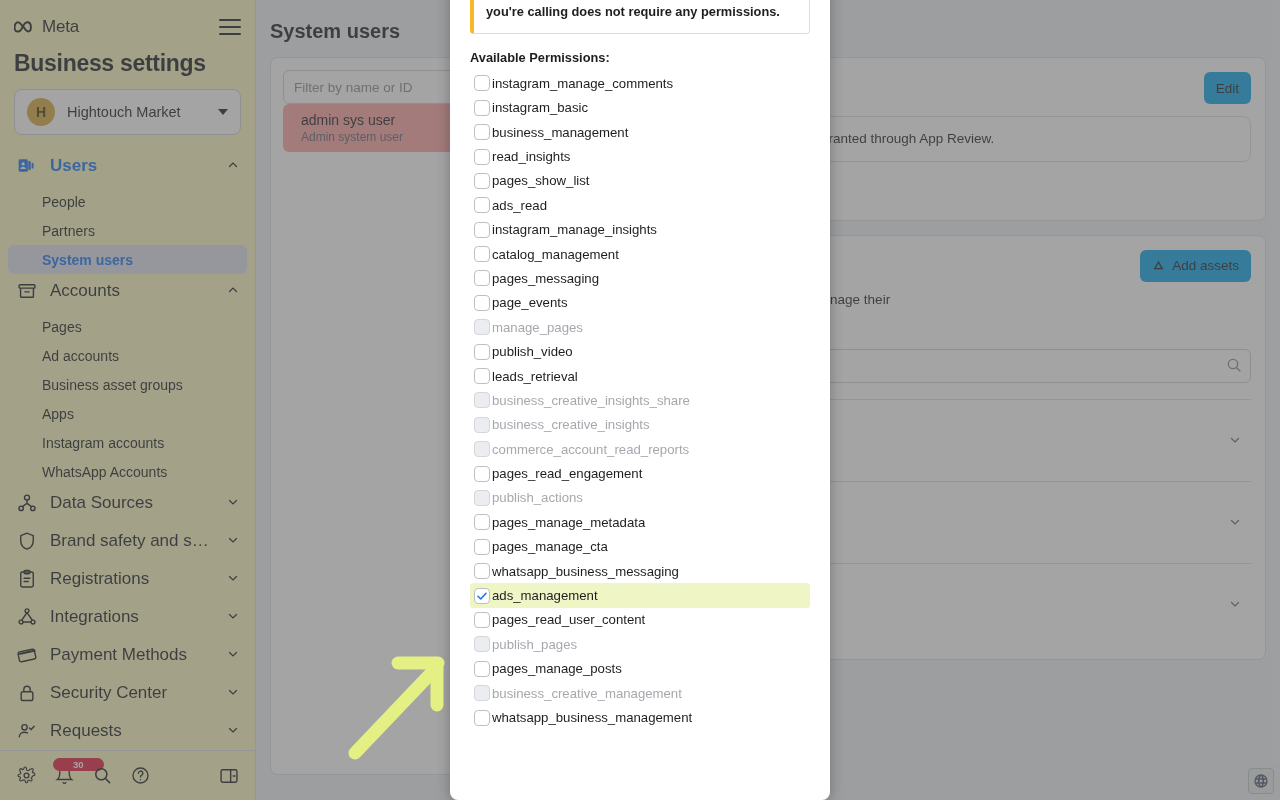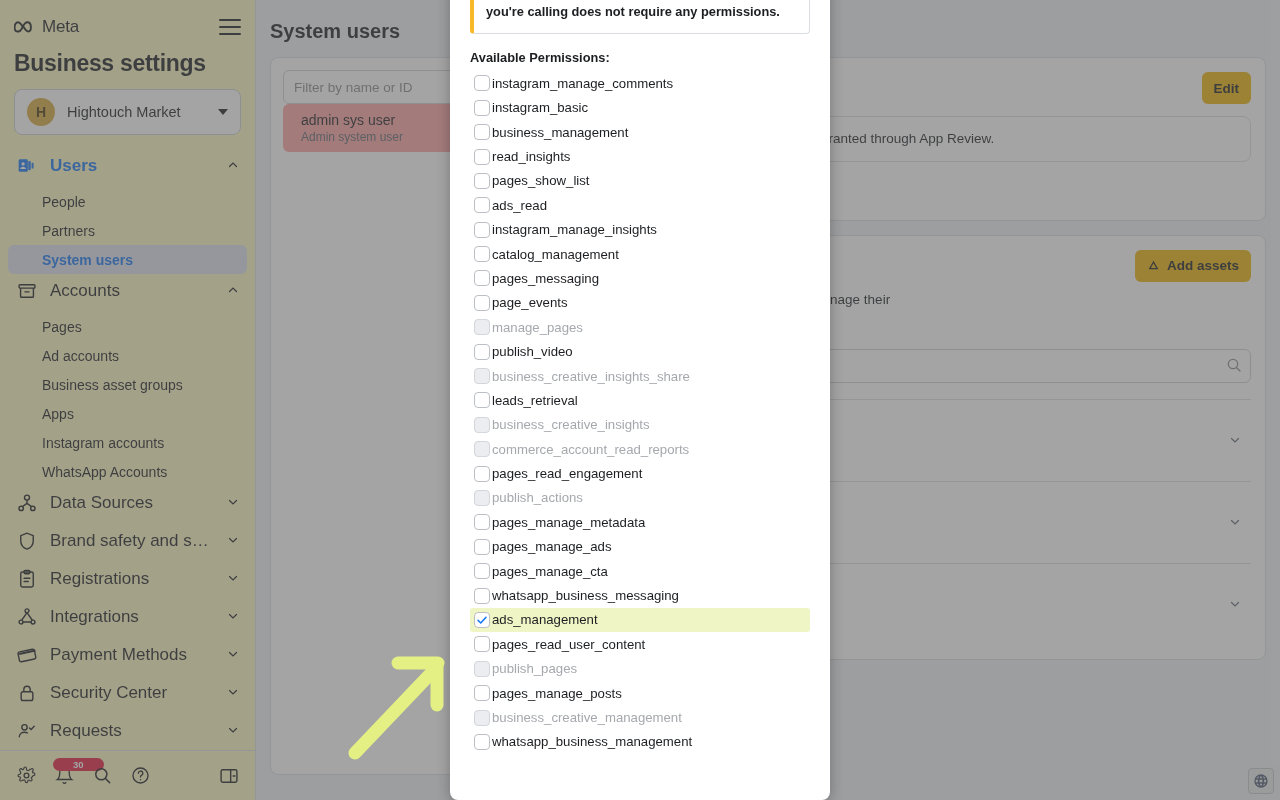--- a/index.html
+++ b/index.html
@@ -86,22 +86,22 @@
   }
   .filter-input::placeholder { color: #8a8d91; }
   .user-item { background: #fca5a5; border-radius: 6px; padding: 8px 18px; cursor: pointer; }
   .user-item .un { font-size: 14px; color: #1c1e21; }
   .user-item .ur { font-size: 12px; color: #606770; margin-top: 2px; }
 
   .col-right { flex: 1; display: flex; flex-direction: column; gap: 14px; }
   .panel { background: #fff; border: 1px solid #dadde1; border-radius: 8px; padding: 14px; }
   .panel-head { display: flex; align-items: flex-start; justify-content: space-between; gap: 10px; }
   .btn {
-    background: #eab308; color: #1c1e21; border: none; border-radius: 6px;
-    height: 32px; padding: 0 12px; font-size: 13.5px; font-weight: bold;
+    background: #0ea5e9; color: #1c1e21; border: none; border-radius: 6px;
+    height: 32px; padding: 0 12px; font-size: 13.5px; font-weight: normal;
     cursor: pointer; display: inline-flex; align-items: center; gap: 7px;
     font-family: "Liberation Sans", sans-serif; white-space: nowrap;
   }
   .info-box {
     border: 1px solid #dadde1; border-radius: 8px; padding: 12px;
     font-size: 13.5px; color: #1c1e21; margin-top: 12px; line-height: 1.45;
   }
   .panel-desc { font-size: 13.5px; color: #1c1e21; line-height: 1.45; margin-top: 8px; }
   .search-wrap { position: relative; margin-top: 12px; }
   .search-input {
@@ -487,51 +487,47 @@
           <span class="plabel">page_events</span>
         </div>
         <div class="perm-row disabled">
           <span class="cbx"></span>
           <span class="plabel">manage_pages</span>
         </div>
         <div class="perm-row">
           <span class="cbx"></span>
           <span class="plabel">publish_video</span>
         </div>
+        <div class="perm-row">
+          <span class="cbx"></span>
+          <span class="plabel">leads_retrieval</span>
+        </div>
         <div class="perm-row disabled">
           <span class="cbx"></span>
           <span class="plabel">business_creative_insights_share</span>
         </div>
-        <div class="perm-row">
-          <span class="cbx"></span>
-          <span class="plabel">leads_retrieval</span>
-        </div>
         <div class="perm-row disabled">
           <span class="cbx"></span>
           <span class="plabel">business_creative_insights</span>
         </div>
         <div class="perm-row disabled">
           <span class="cbx"></span>
           <span class="plabel">commerce_account_read_reports</span>
         </div>
         <div class="perm-row">
           <span class="cbx"></span>
           <span class="plabel">pages_read_engagement</span>
         </div>
         <div class="perm-row disabled">
           <span class="cbx"></span>
           <span class="plabel">publish_actions</span>
         </div>
         <div class="perm-row">
           <span class="cbx"></span>
           <span class="plabel">pages_manage_metadata</span>
-        </div>
-        <div class="perm-row">
-          <span class="cbx"></span>
-          <span class="plabel">pages_manage_ads</span>
         </div>
         <div class="perm-row">
           <span class="cbx"></span>
           <span class="plabel">pages_manage_cta</span>
         </div>
         <div class="perm-row">
           <span class="cbx"></span>
           <span class="plabel">whatsapp_business_messaging</span>
         </div>
         <div class="perm-row highlight">

